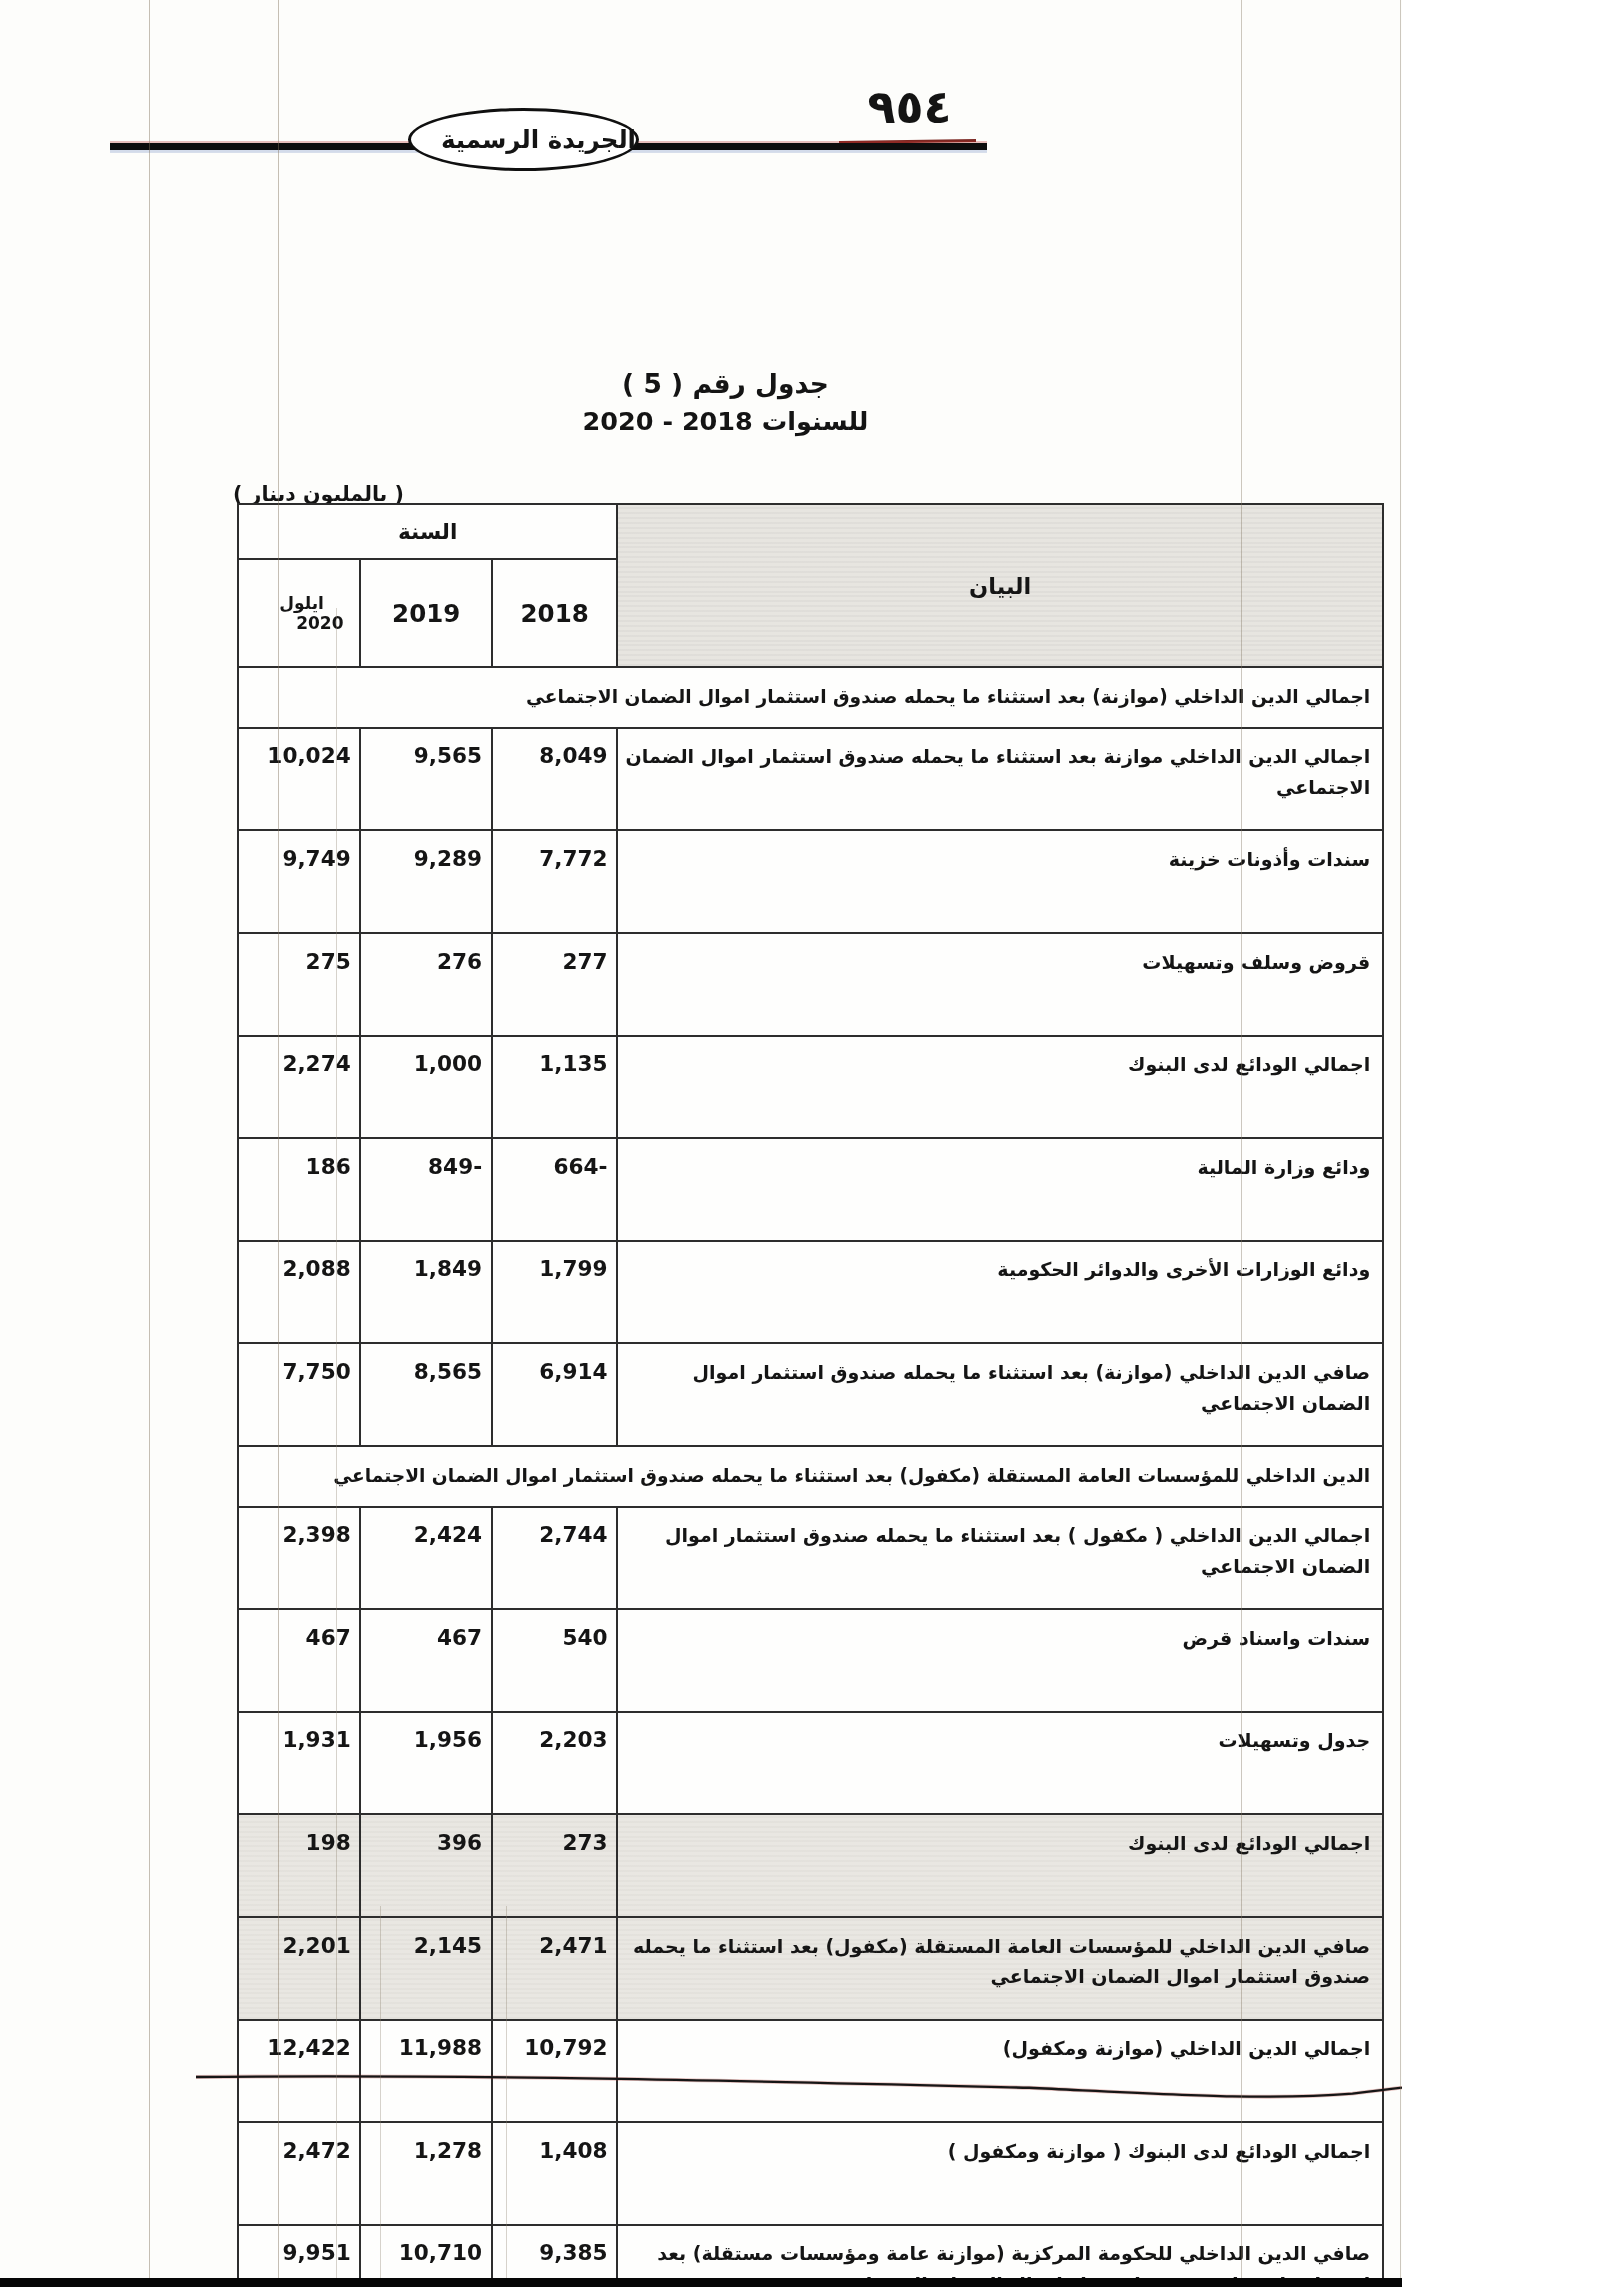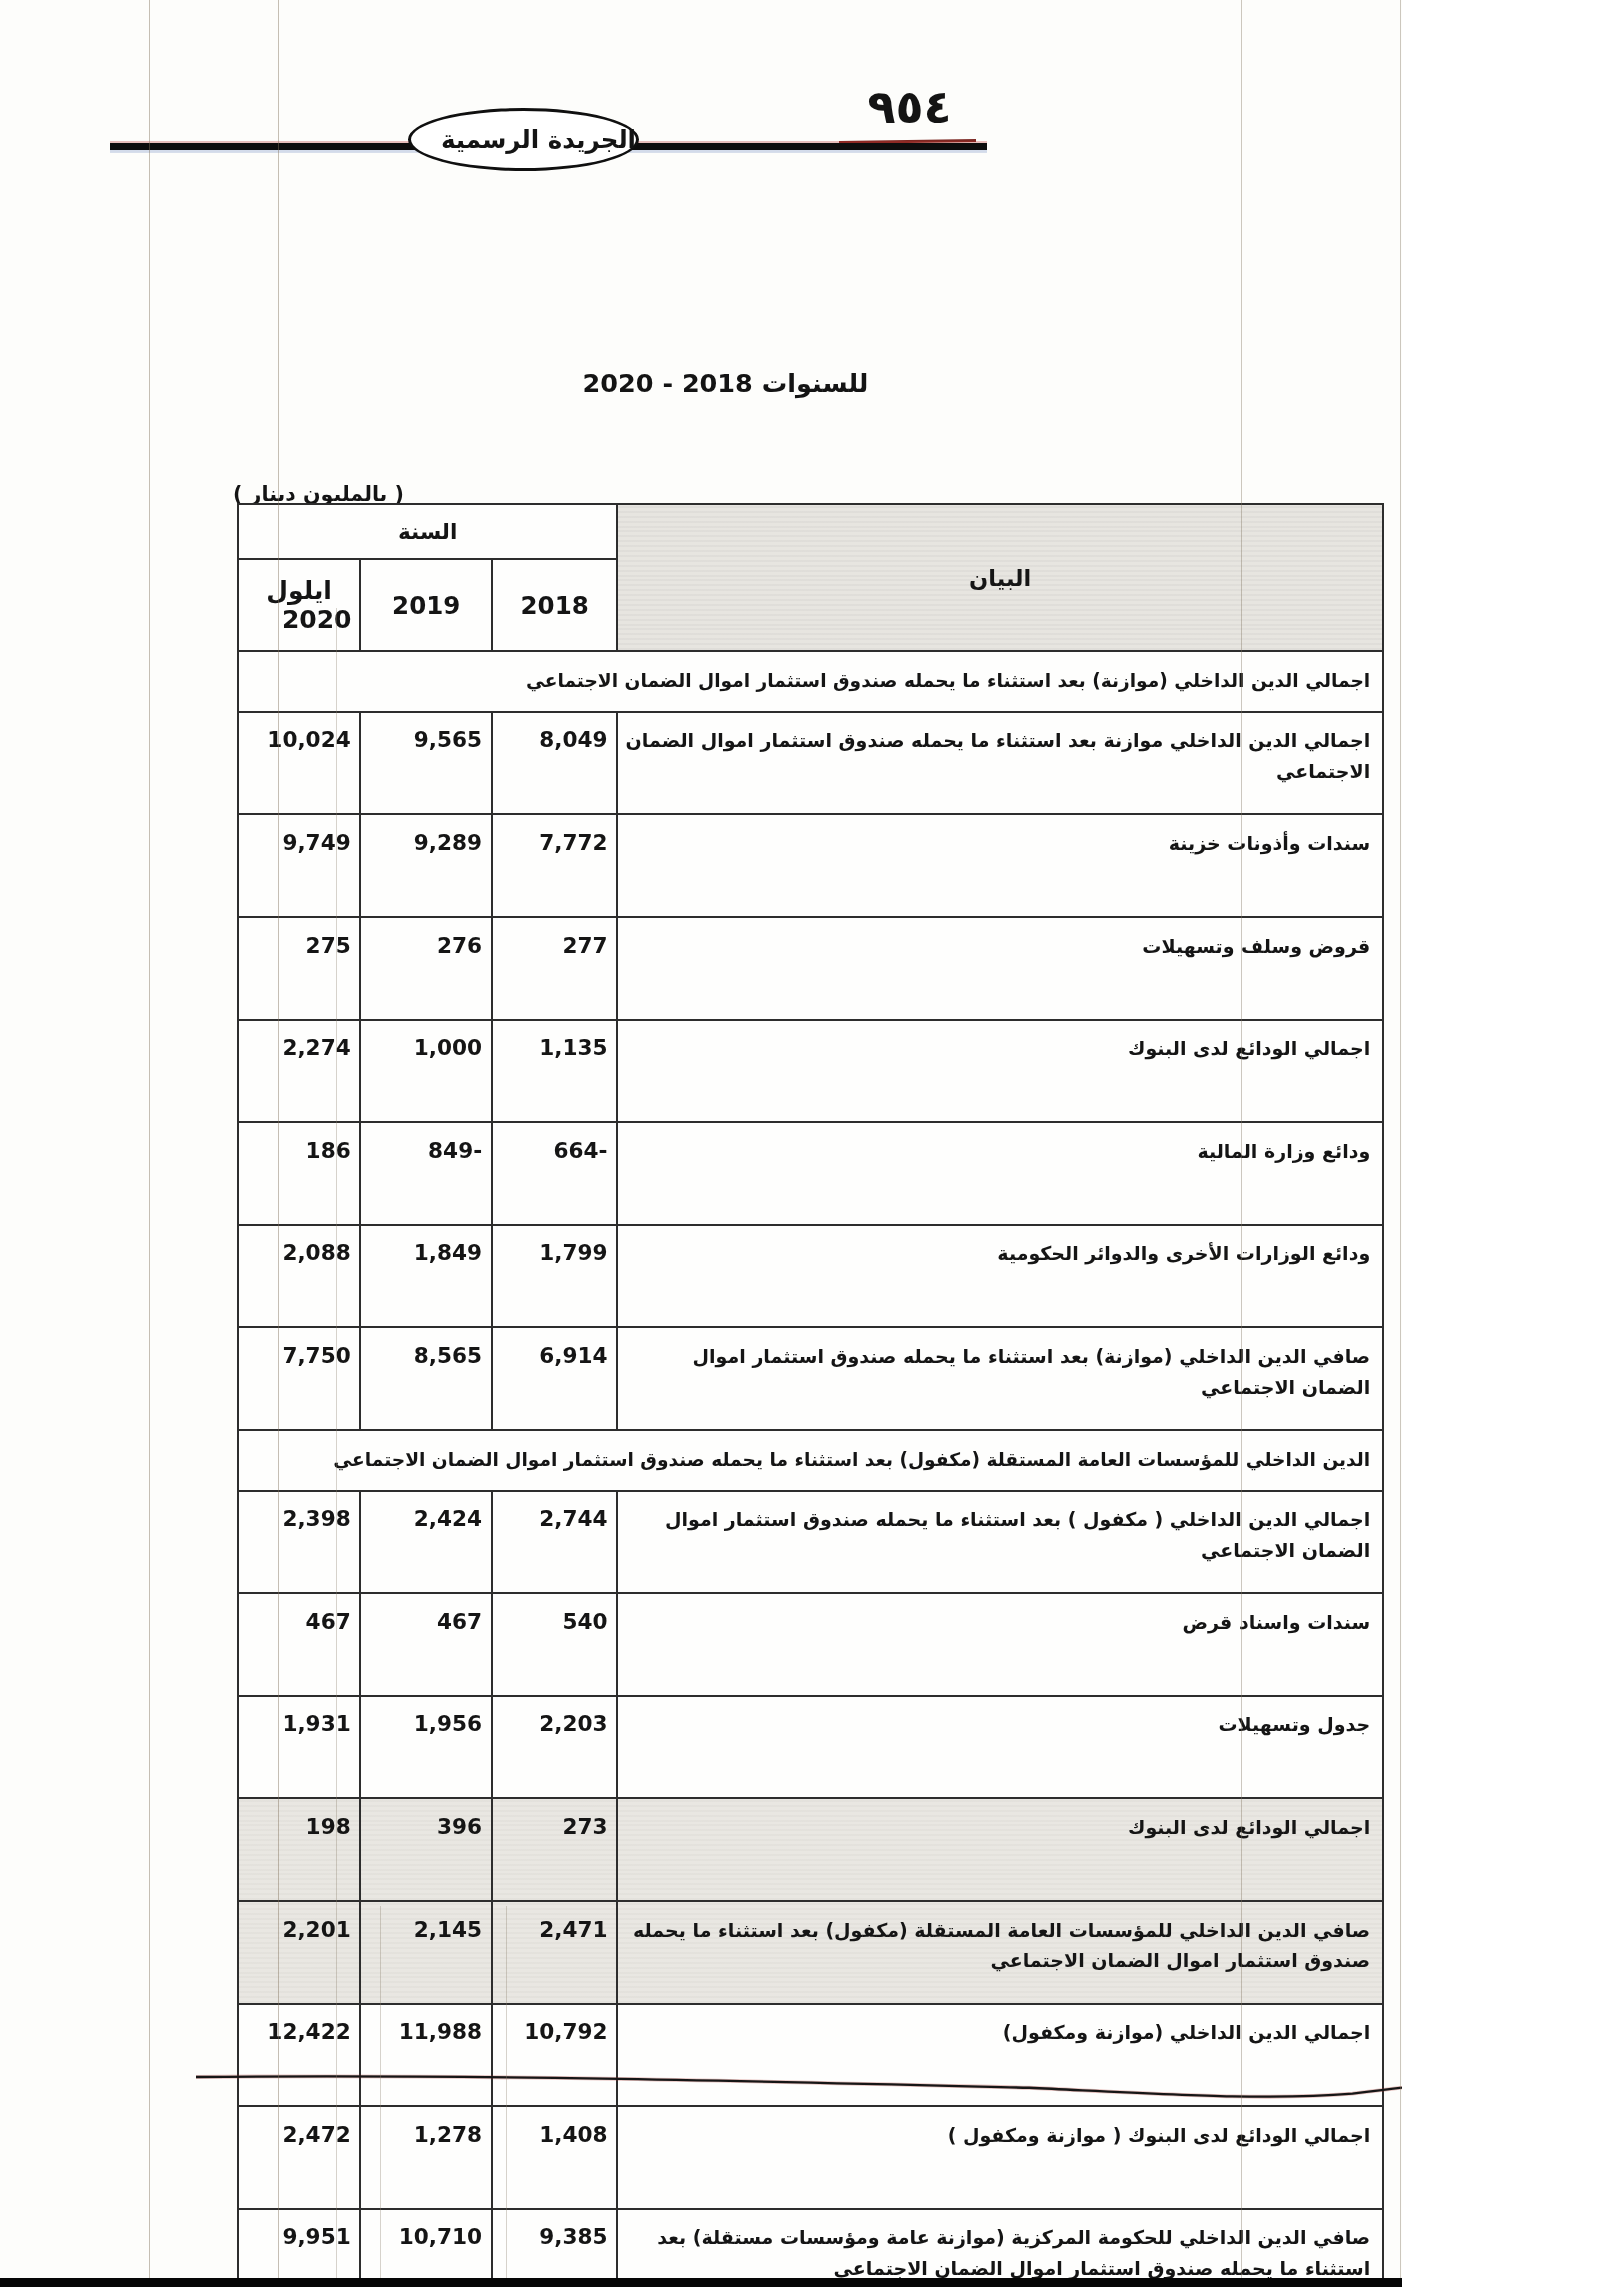--- a/index.html
+++ b/index.html
@@ -60,21 +60,21 @@
     font-weight:bold;color:#151515;
   }
   .debt-table{border:2.9px solid #1f1f1f;}
   th.bayan{
     background:#e7e5e0;
     background-image:repeating-linear-gradient(0deg, rgba(90,90,85,.05) 0 2px, rgba(0,0,0,0) 2px 4.9px);
     font-size:22.5px;vertical-align:middle;text-align:center;
   }
   th.sana{font-size:21.6px;height:51px;vertical-align:middle;text-align:center;}
   th.yr{font-size:24.5px;height:74px;vertical-align:middle;text-align:center;}
-  th.yr2020{font-size:25px;padding:8px;}
+  th.yr2020{font-size:17px;padding:16px;}
   .yr2020 .l1{display:block;text-align:right;padding-right:19.6px;}
   .yr2020 .l2{display:block;text-align:right;padding-left:11.8px;}
   td.section{
     font-size:18.6px;height:51px;vertical-align:middle;
     text-align:right;padding:3.9px 11.8px 3.9px 5.9px;line-height:1.5;
   }
   td.label{
     font-size:19px;height:82px;vertical-align:top;
     padding:12.7px 11.8px 5.9px 5.9px;line-height:1.62;
   }
@@ -102,20 +102,21 @@
   <div class="page-number">٩٥٤</div>
   <div class="page-number-underline"></div>
 
   <div class="top-rule"></div>
   <div class="banner-ellipse">
     <span>الجريدة الرسمية</span>
   </div>
   <div class="pencil-mark"></div>
 
   <div class="title-block">
+    <div class="title-line1">جدول رقم ( 5 )</div>
     <div class="title-line3">للسنوات 2018 - 2020</div>
   </div>
   <div class="unit-note">( بالمليون دينار )</div>
 
   <table class="debt-table" dir="rtl">
     <colgroup>
       <col style="width:763px">
       <col style="width:125px">
       <col style="width:131px">
       <col style="width:122px">

